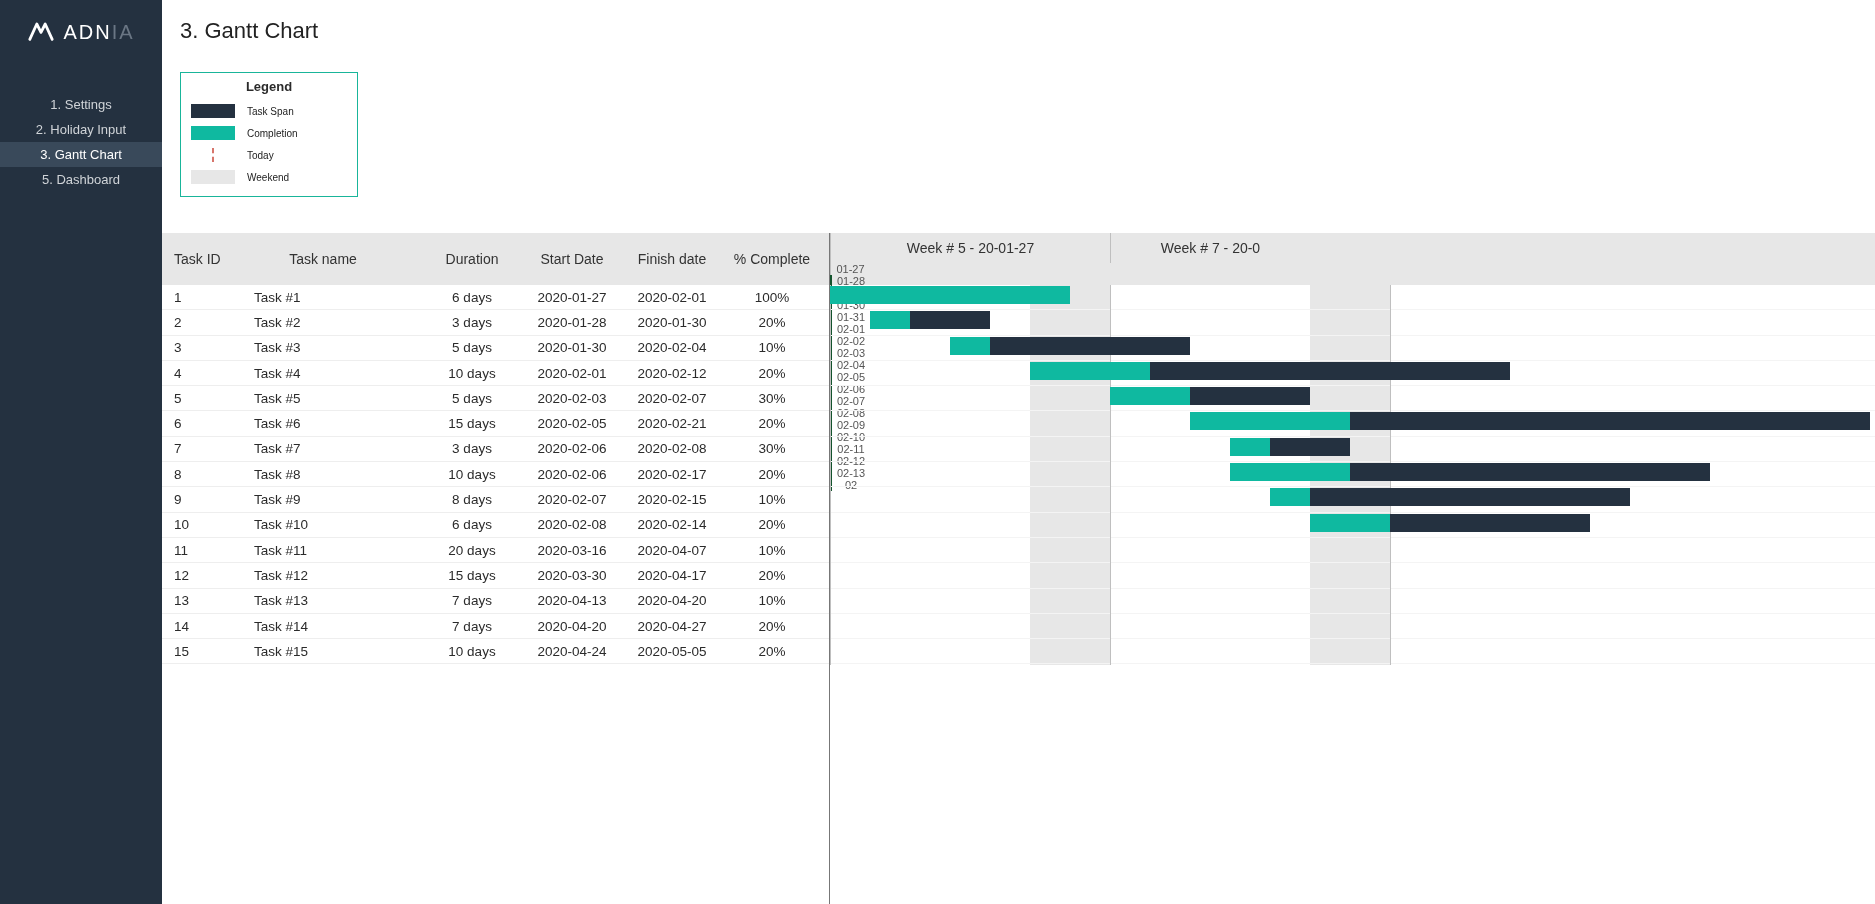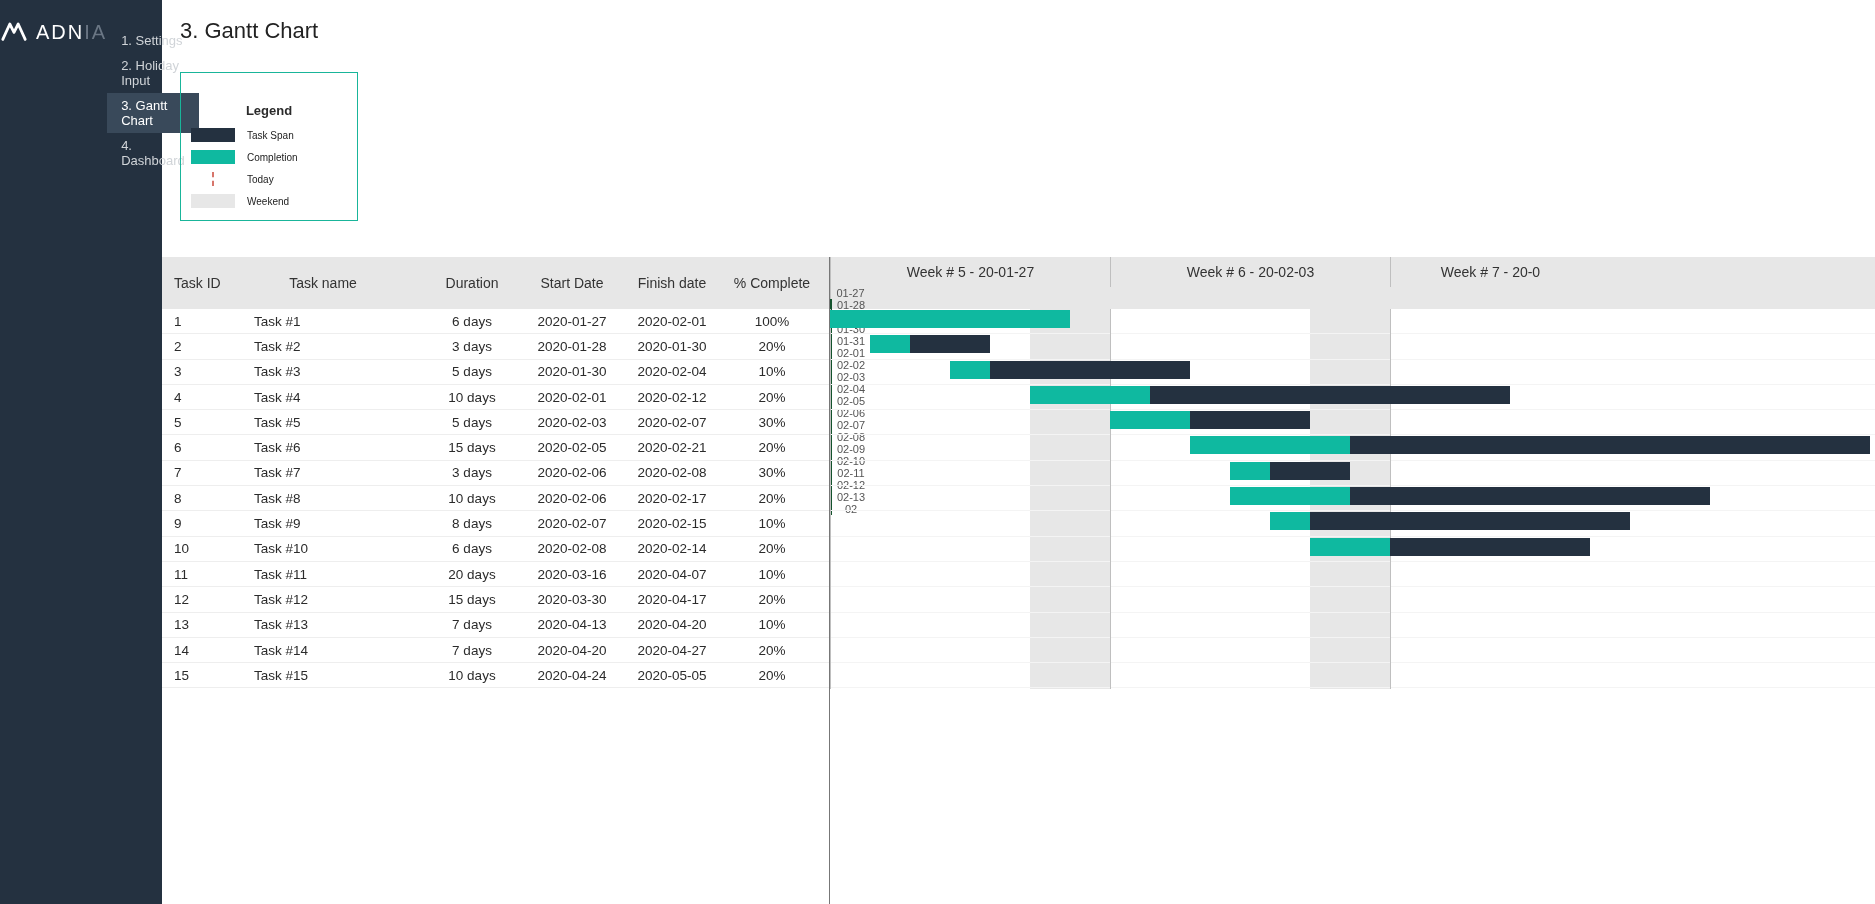--- a/index.html
+++ b/index.html
@@ -13,21 +13,22 @@
     overflow: hidden;
     background: #fff;
   }
   
   .sidebar {
     width: 162px;
     background: #243140;
     color: #e6e8ea;
     flex: 0 0 162px;
     display: flex;
-    flex-direction: row;
+    flex-direction: column;
+    text-align: center;
   }
   .logo {
     height: 64px;
     display: flex;
     align-items: center;
     justify-content: center;
     gap: 8px;
   }
   .logo svg { width: 28px; height: 24px; }
   .logo-text {
@@ -65,21 +66,20 @@
   .legend {
     margin: 28px 0 0 18px;
     border: 1.5px solid #19b59a;
     width: 178px;
     padding: 6px 10px 8px 10px;
   }
   .legend-title {
     text-align: center;
     font-weight: 700;
     margin-bottom: 6px;
-    margin-top: 24px;
   }
   .legend-row {
     display: flex;
     align-items: center;
     gap: 12px;
     height: 22px;
   }
   .sw { width: 44px; height: 14px; }
   .sw-span { background: #243140; }
   .sw-comp { background: #0fb9a0; }
@@ -227,21 +227,21 @@
       </svg>
     </span>
     <span class="logo-text">
       <span>ADN</span><span class="thin">IA</span>
     </span>
   </div>
   <div class="nav" id="nav">
       <div class="nav-item">1. Settings</div>
       <div class="nav-item">2. Holiday Input</div>
       <div class="nav-item active">3. Gantt Chart</div>
-      <div class="nav-item">4. Dashboard</div>
+      <div class="nav-item">5. Dashboard</div>
     </div>
 </div>
 
 <div class="main">
   <div class="page-title">3. Gantt Chart</div>
 
   <div class="legend">
     <div class="legend-title">Legend</div>
     <div id="legend-rows">
         <div class="legend-row">
@@ -397,21 +397,20 @@
             <div class="col-end">2020-05-05</div>
             <div class="col-pct">20%</div>
           </div>
         </div>
     </div>
 
     <div class="right-pane">
       <div class="timeline-head">
         <div class="week-row" id="week-row">
             <div class="week-cell" style="width: 280px;">Week # 5 - 20-01-27</div>
-            <div class="week-cell" style="width: 280px;">Week # 6 - 20-02-03</div>
             <div class="week-cell" style="width: 200px;">Week # 7 - 20-0</div>
           </div>
         <div class="day-row" id="day-row">
             <div class="day-cell">01-27</div>
             <div class="day-cell">01-28</div>
             <div class="day-cell">01-29</div>
             <div class="day-cell">01-30</div>
             <div class="day-cell">01-31</div>
             <div class="day-cell">02-01</div>
             <div class="day-cell">02-02</div>

